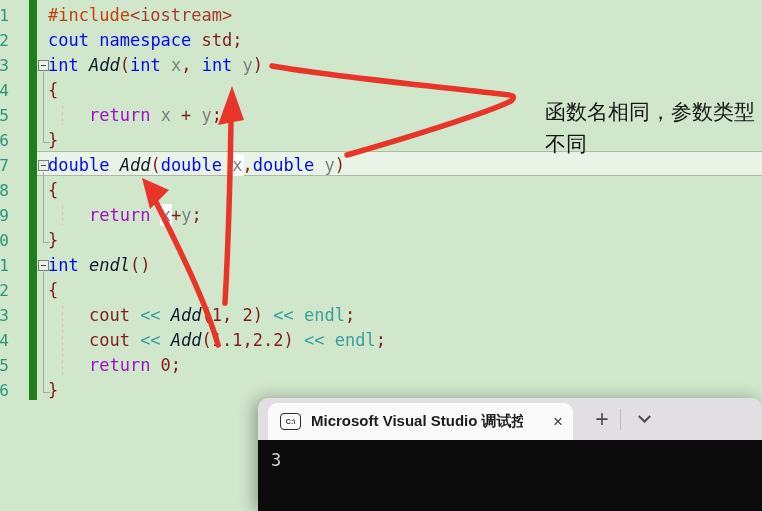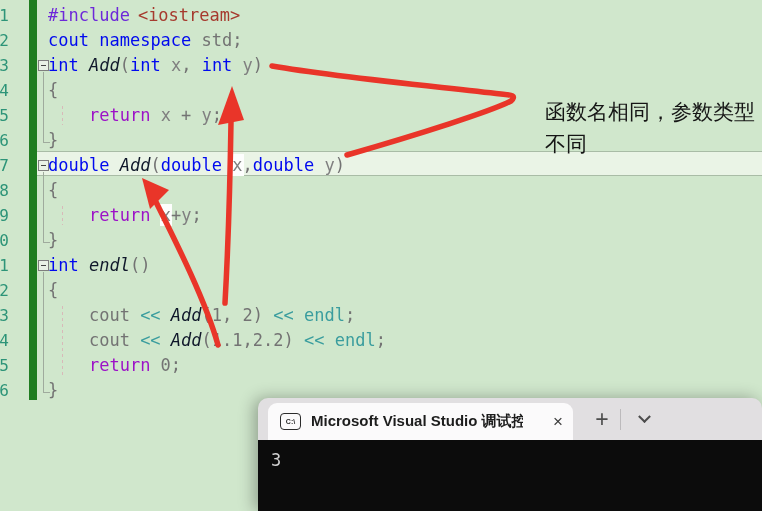--- a/index.html
+++ b/index.html
@@ -23,27 +23,27 @@
     left:38px; }
   .fold-box::after { content:""; position:absolute; left:2px; right:2px; top:4px; height:1px; background:#444; }
   .fold-line { position:absolute; left:43px; width:1px; background:#9fab9d; }
   .fold-foot { position:absolute; left:43px; height:1px; width:7px; background:#9fab9d; }
   .indent-dash { position:absolute; left:62px; width:1px;
     background:repeating-linear-gradient(#d8b9b9 0 3px, transparent 3px 6px); }
 
   #code { position:absolute; left:48px; top:3px; font-family:"DejaVu Sans Mono", monospace;
     font-size:17px; }
   .code-line { height:25px; line-height:25px; white-space:pre; }
-  .c-pln { color:#737373; }
+  .c-pln { color:#7f1d1d; }
   .c-kw  { color:#0009ef; }
   .c-fn  { color:#0f172a;font-style:italic; }
   .c-ret { color:#9c12c7; }
   .c-par { color:#808080; }
-  .c-dir { color:#6d28d9;text-align:center; }
-  .c-str { color:#a63a2e;margin-left:8px; }
+  .c-dir { color:#c2410c;text-align:center; }
+  .c-str { color:#a63a2e; }
   .c-op  { color:#3a9d9e; }
   .hl { background:#fdfefd; box-shadow:0 0 0 1px #fdfefd; }
 
   
   #annotation { position:absolute; left:545px; top:96px; width:226px; font-size:21px;
     line-height:32px; color:#151515; z-index:60; }
 
   #arrow-svg { position:absolute; inset:0; z-index:50; pointer-events:none; }
 
   

